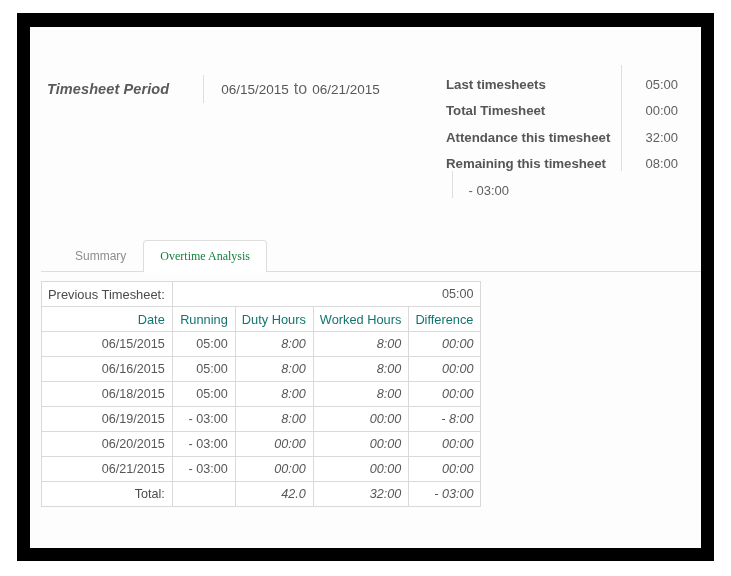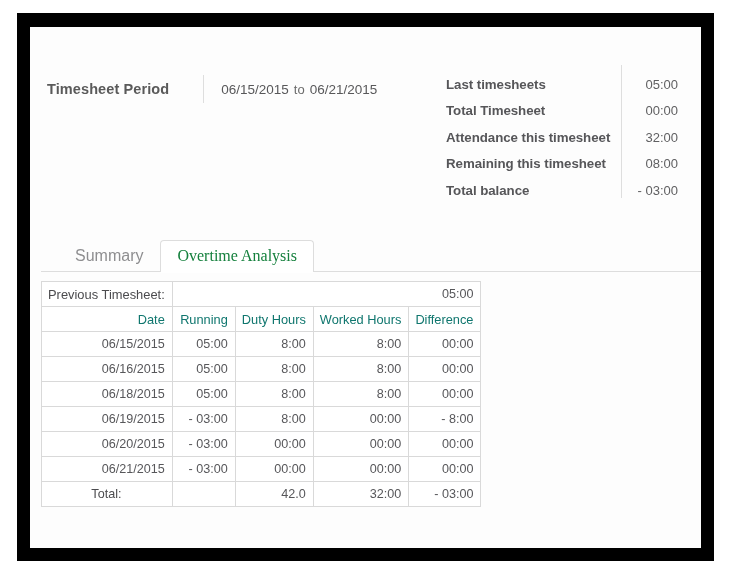--- a/index.html
+++ b/index.html
@@ -54,40 +54,41 @@
     top: 48px;
     display: flex;
     align-items: center;
   }
   #period-label {
     font-size: 14.5px;
     font-weight: bold;
     color: #5a5a5a;
     letter-spacing: .1px;
     white-space: nowrap;
+    font-style: italic;
   }
   #period-divider {
     width: 1px;
     height: 28px;
     background: #dedede;
     margin-left: 34px;
     margin-right: 17px;
   }
   #period-values {
     display: flex;
     align-items: baseline;
     color: #5f5f5f;
     white-space: nowrap;
   }
   .period-date {
     font-size: 13.5px;
     color: #58585a;
   }
   #period-to {
-    font-size: 13px;
+    font-size: 16px;
     color: #6b6b6b;
     margin: 0 5px;
     text-align: right;
   }
 
   
   #stats {
     position: absolute;
     right: 23px;
     top: 38px;
@@ -133,21 +134,21 @@
   #tabs {
     position: relative;
     height: 33px;
     display: flex;
     align-items: flex-end;
     border-bottom: 1px solid #dddddd;
     padding-left: 17px;
     box-sizing: border-box;
   }
   .tab {
-    font-size: 16px;
+    font-size: 12px;
     color: #8e8e90;
     padding: 7px 16px 8px 16px;
     line-height: 16px;
     border: 1px solid transparent;
     border-bottom: none;
     position: relative;
     top: 1px;
     white-space: nowrap;
     cursor: pointer;
     background: transparent;
@@ -199,27 +200,27 @@
   }
   td.prev-label {
     font-weight: bold;
     color: #4b4b4e;
     text-align: left;
     font-size: 12.9px;
   }
   td.prev-value {
     text-align: right;
   }
-  td.num  { text-align: right; }
+  td.num  { text-align: right; font-style: italic; }
   td.dt   { text-align: right; color: #57575a; }
   td.run  { text-align: right; }
   td.total-label {
     font-weight: bold;
     color: #4b4b4e;
-    text-align: center;
+    text-align: right;
   }
   td.blank { border-left-color: #d9d9d9; }
 </style>
 </head>
 <body>
 
 <div id="screen">
   <div id="frame">
     <div id="panel">
 
@@ -255,21 +256,20 @@
             <div class="stat-value">32:00</div>
           </div>
 
           <div class="stat-row">
             <div class="stat-label">Remaining this timesheet</div>
             <div class="stat-sep"></div>
             <div class="stat-value">08:00</div>
           </div>
 
           <div class="stat-row">
-            <div class="stat-label">Total balance</div>
             <div class="stat-sep"></div>
             <div class="stat-value">- 03:00</div>
           </div>
 
         </div>
       </div>
 
       <div id="tabs-wrap">
         <div id="tabs">
           <div class="tab">Summary</div>

